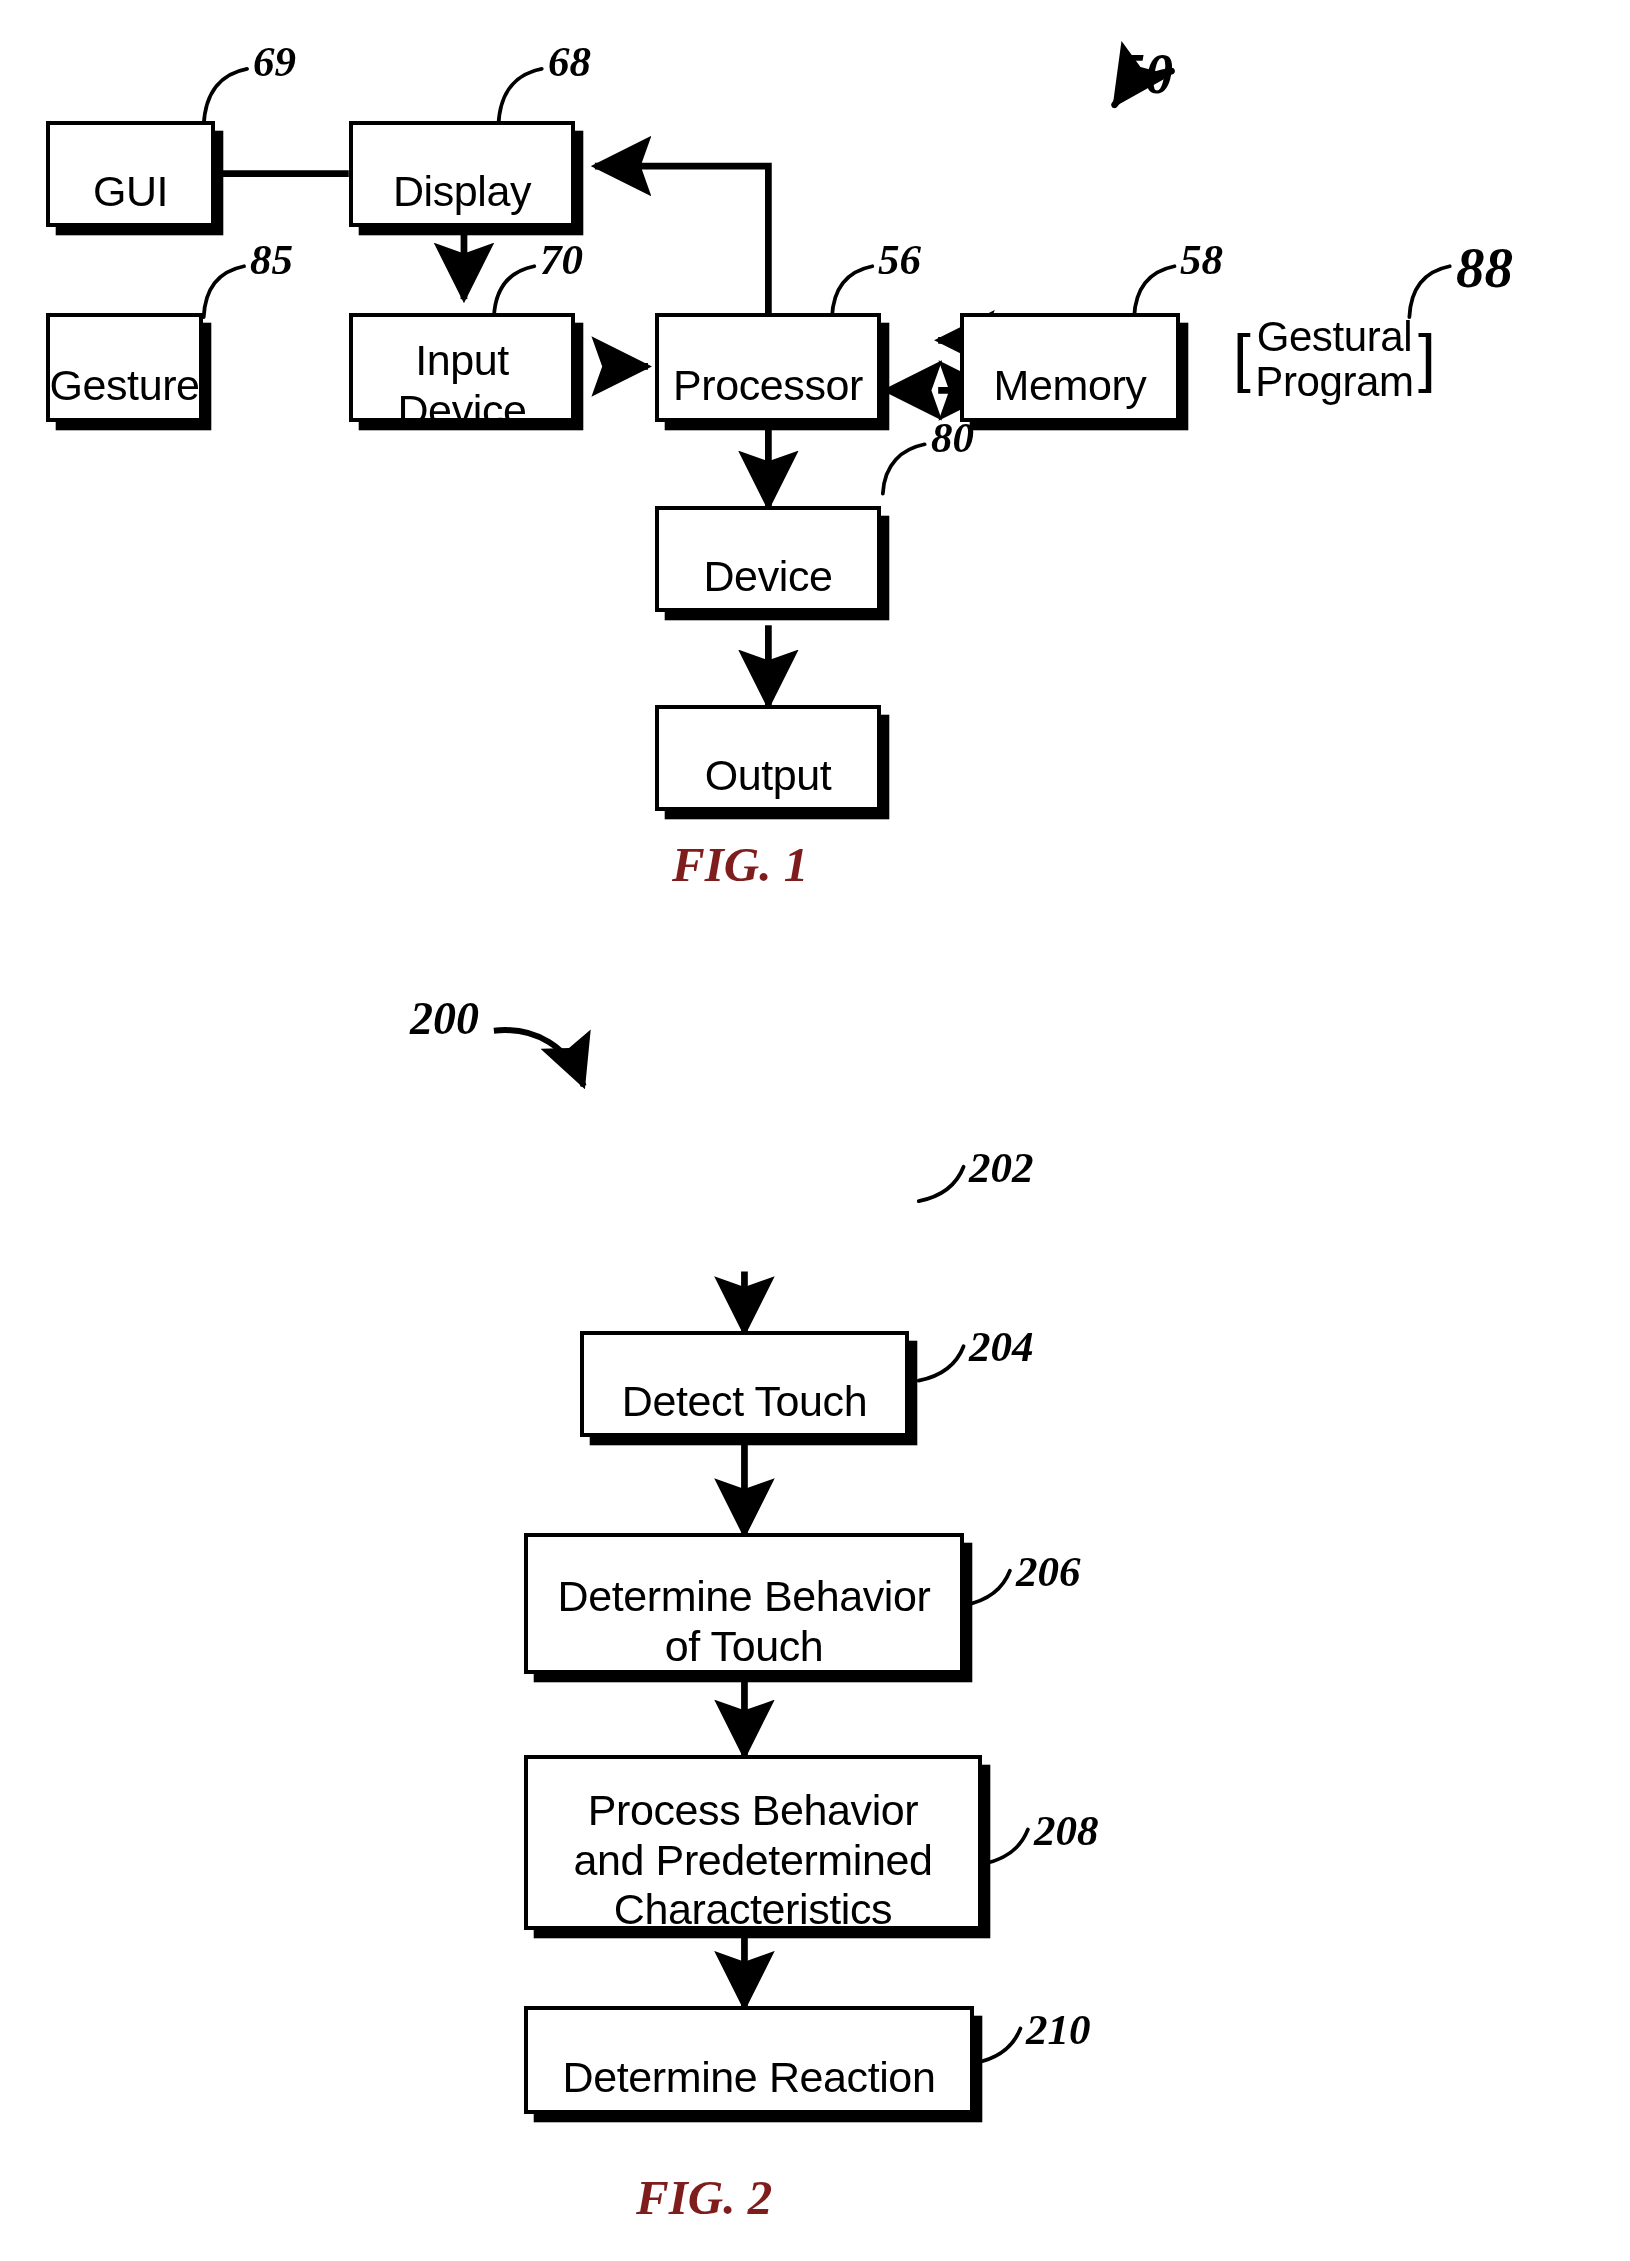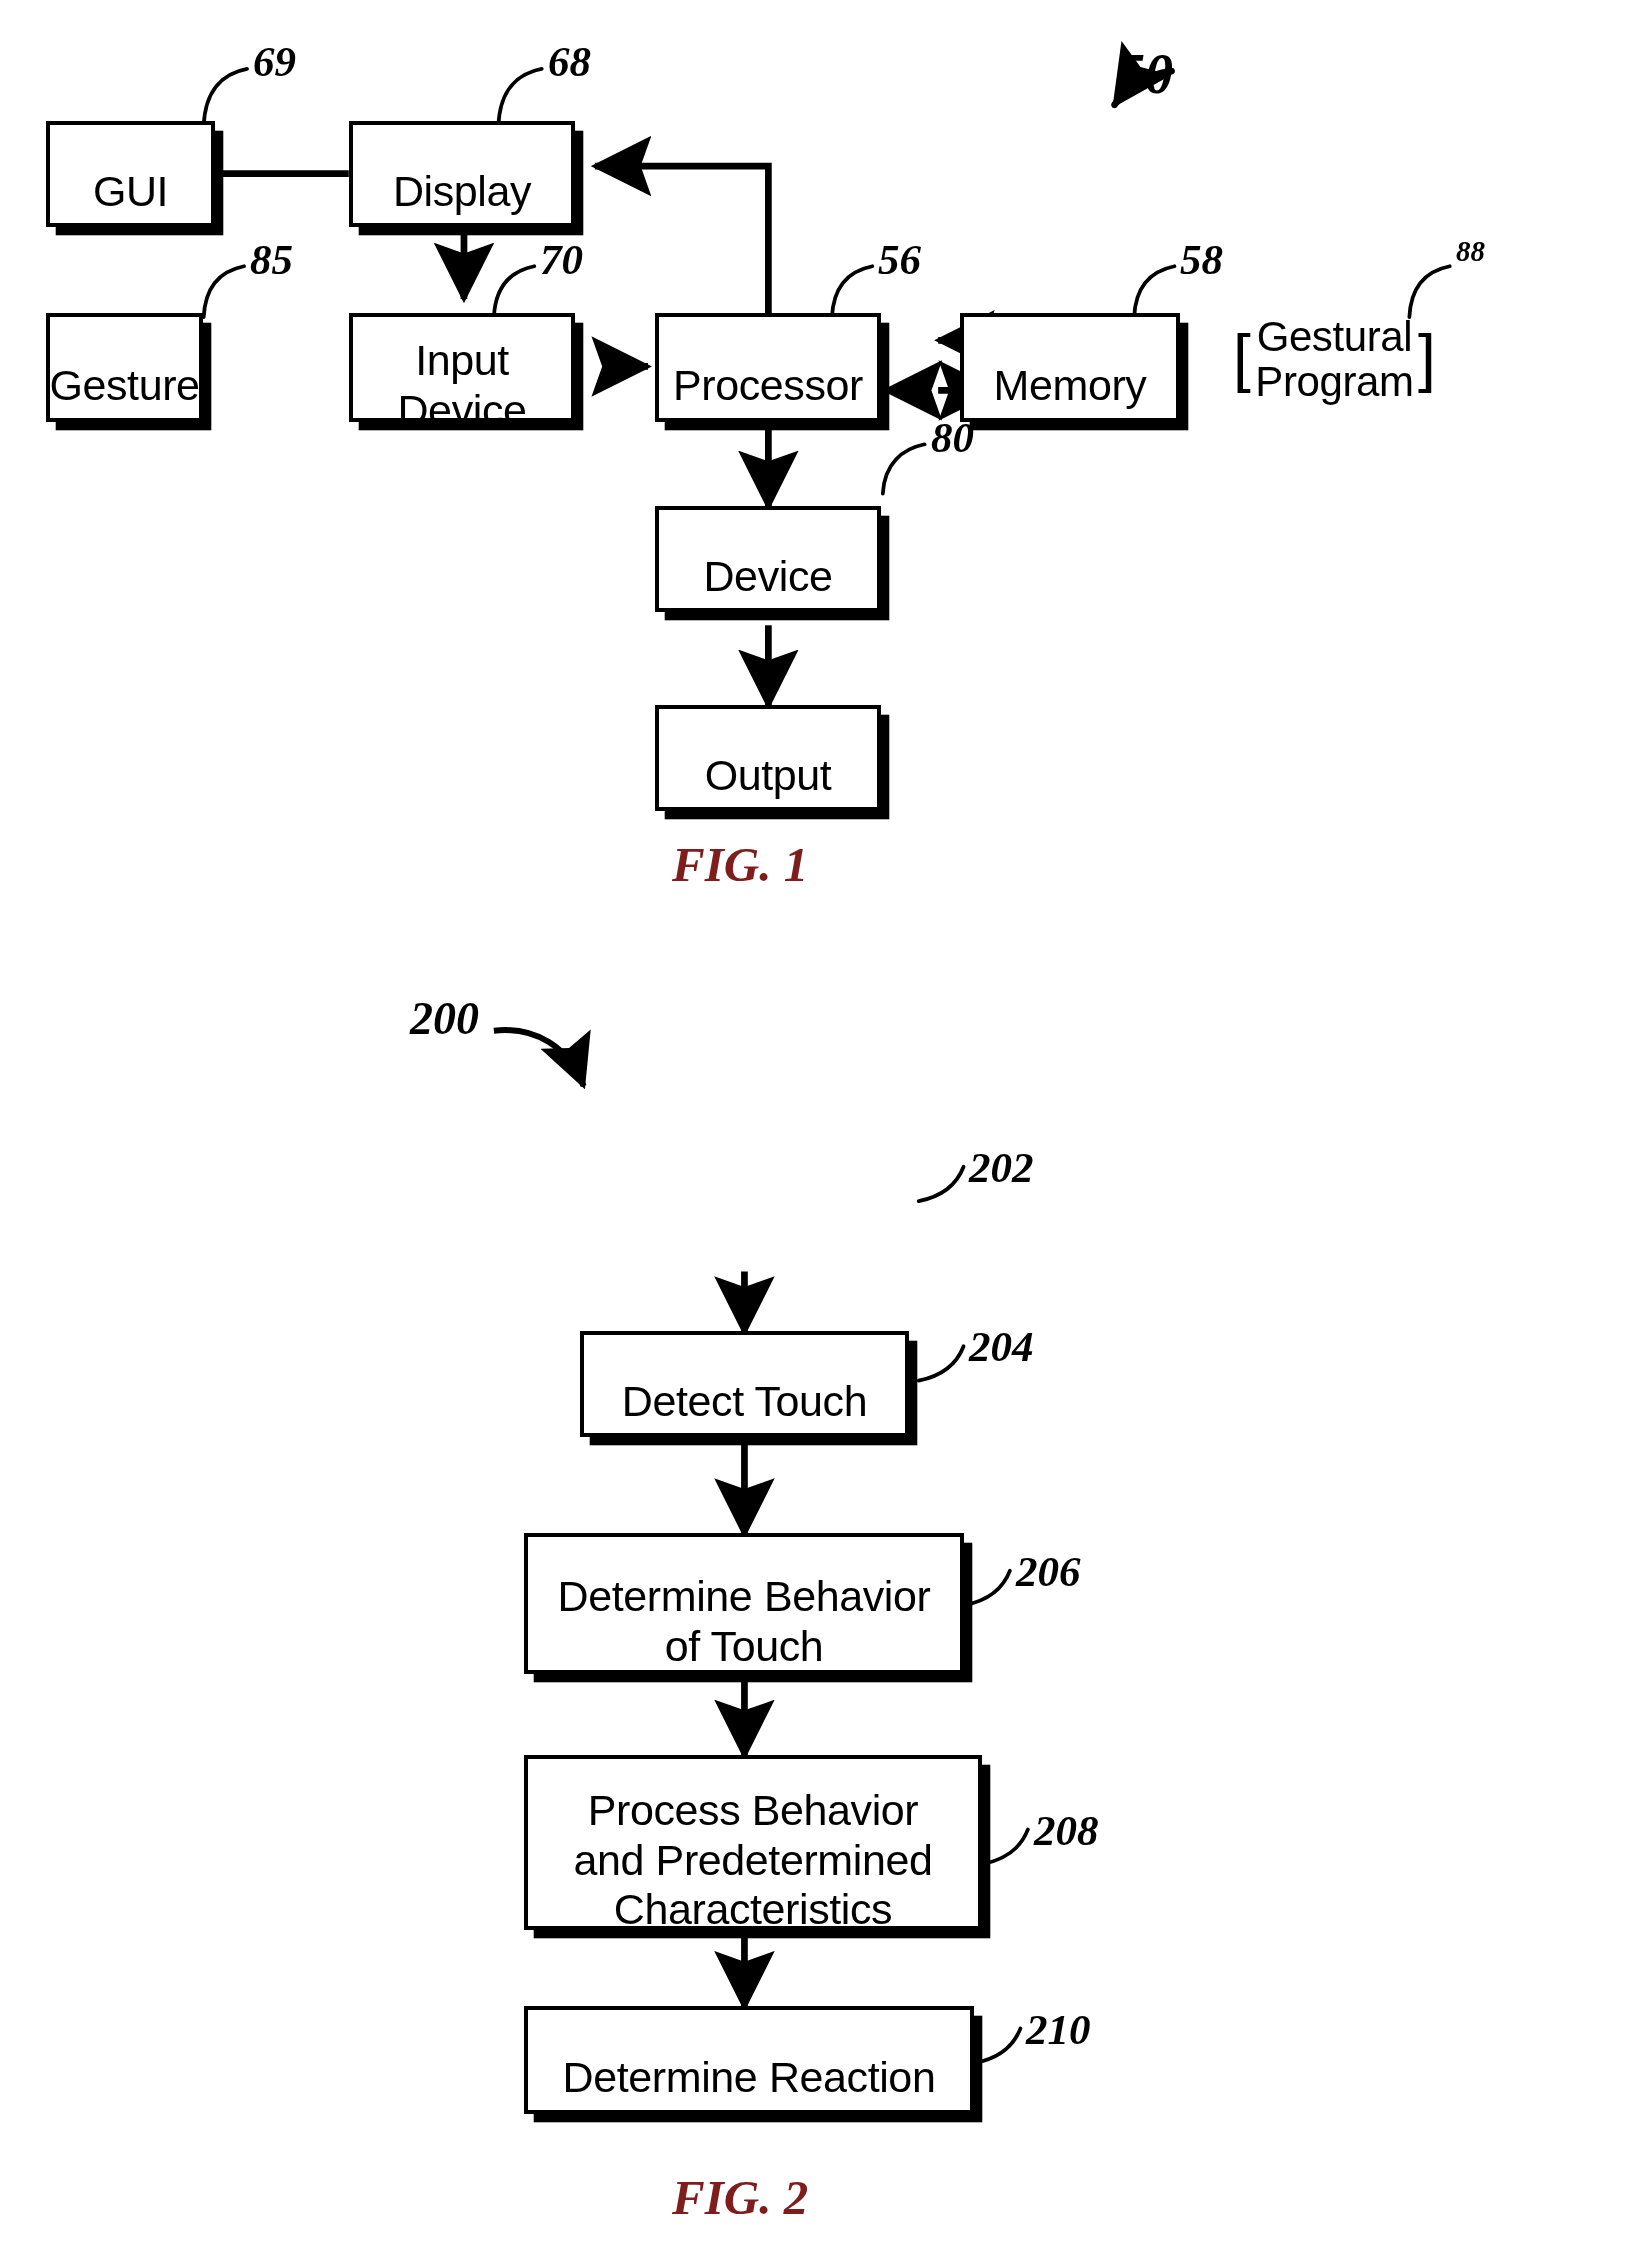--- a/index.html
+++ b/index.html
@@ -158,21 +158,21 @@
     <path d="M1566,95 C1530,100 1505,118 1490,140" fill="none" stroke="#000000" stroke-width="9" stroke-linecap="round" marker-end="url(#ah)"></path>
   </svg>
   <div class="refnum" style="left:1117px; top:28px; font-size:56px;margin-top:14px;">50</div>
 
   <div class="refnum" style="left:253px; top:37px; font-size:43px;">69</div>
   <div class="refnum" style="left:548px; top:37px; font-size:43px;">68</div>
   <div class="refnum" style="left:250px; top:235px; font-size:43px;">85</div>
   <div class="refnum" style="left:540px; top:235px; font-size:43px;">70</div>
   <div class="refnum" style="left:878px; top:235px; font-size:43px;">56</div>
   <div class="refnum" style="left:1180px; top:235px; font-size:43px;">58</div>
-  <div class="refnum" style="left:1456px; top:235px; font-size:29px;">88</div>
+  <div class="refnum" style="left:1456px; top:235px; font-size:57px;">88</div>
   <div class="refnum" style="left:931px; top:413px; font-size:43px;">80</div>
 
   <div class="pbox" style="left:46px; top:121px; width:169px; height:106px; font-size:43px;">
     <span class="lbl">GUI</span>
   </div>
 
   <div class="pbox" style="left:349px; top:121px; width:226px; height:106px; font-size:43px;align-items:center;">
     <span class="lbl">Display</span>
   </div>
 
@@ -231,16 +231,16 @@
   <div class="pbox" style="left:524px; top:1755px; width:458px; height:175px; font-size:43px;">
     <span class="lbl">Process Behavior
 and Predetermined
 Characteristics</span>
   </div>
 
   <div class="pbox" style="left:524px; top:2006px; width:450px; height:108px; font-size:43px;">
     <span class="lbl">Determine Reaction</span>
   </div>
 
-  <div class="figcap" style="left:672px; top:2169px; font-size:49px;font-style:italic;">FIG. 2</div>
+  <div class="figcap" style="left:636px; top:2169px; font-size:49px;font-style:italic;">FIG. 2</div>
 
 </div>
 
 
 </body></html>

